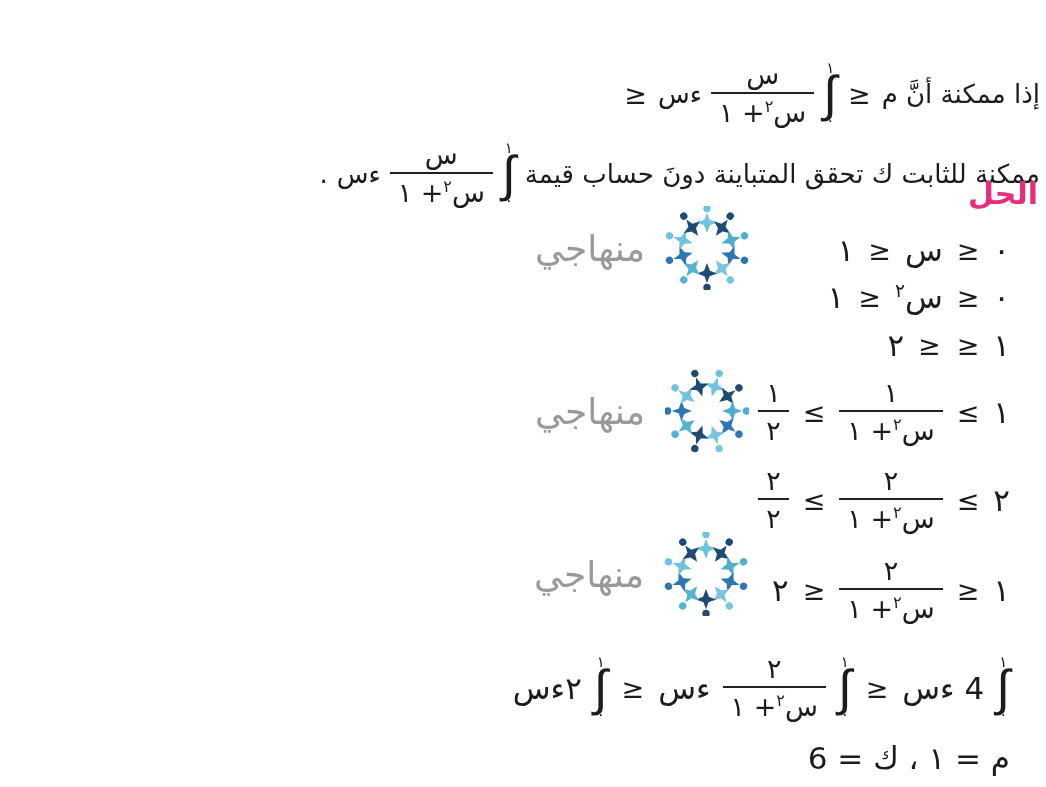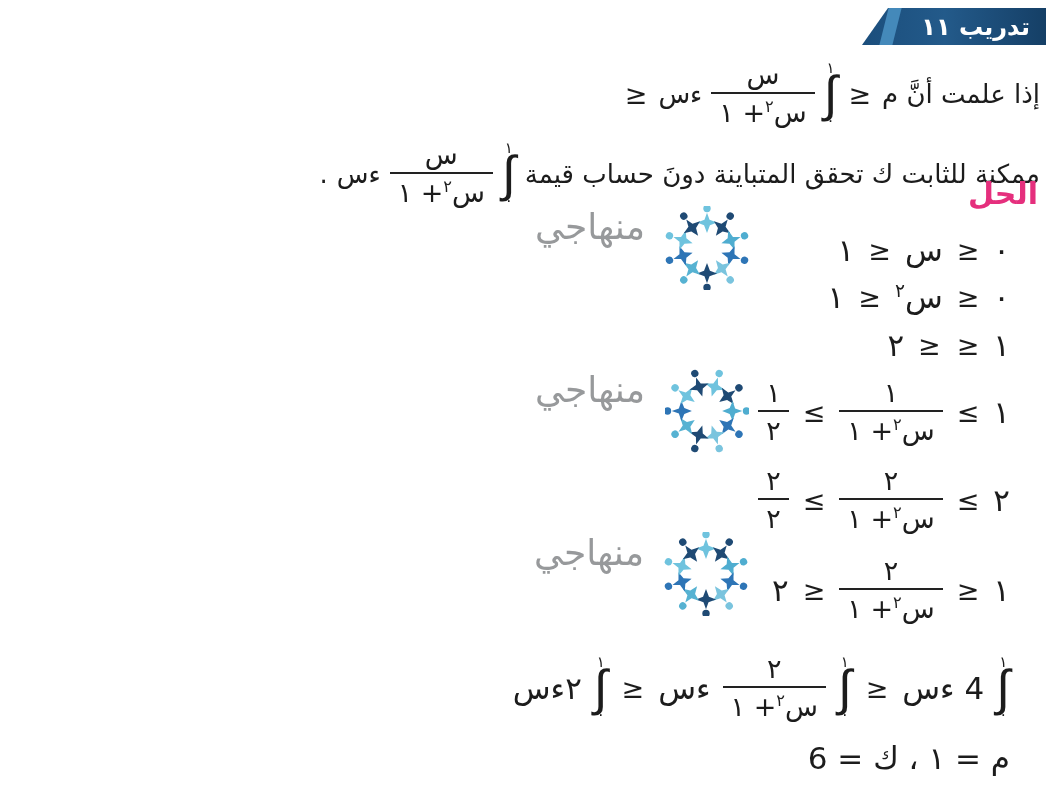--- a/index.html
+++ b/index.html
@@ -49,48 +49,44 @@
   .frac .num{padding:0 8px}
   .frac .den{border-top:2.5px solid #222;padding:2px 8px 0;direction:rtl;white-space:nowrap}
 
   .intg{display:inline-flex;flex-direction:column;align-items:center;line-height:1}
   .intg .lim{font-size:15px;line-height:1}
   .intg .sgn{font-size:50px;line-height:.82;margin:-2px 0;font-weight:300}
 
   .txt{unicode-bidi:isolate}
 
   
-  .wm{position:absolute;display:flex;align-items:flex-start;gap:20px;direction:ltr}
+  .wm{position:absolute;display:flex;align-items:center;gap:20px;direction:ltr}
   #wm1{left:535px;top:206px}
   #wm2{left:535px;top:369px}
   #wm3{left:534px;top:532px}
   .wm-text{font-size:36px;color:#97999b;direction:rtl}
   .hidden-defs{position:absolute;width:0;height:0}
 </style>
 </head>
 <body>
 
 <svg class="hidden-defs" aria-hidden="true">
   <defs>
     <g id="wm-person">
       <circle cx="0" cy="-17" r="4.4"></circle>
       <path d="M0,-12 L3,-3.5 L12,-0.5 L3.5,3 L0,12 L-3.5,3 L-12,-0.5 L-3,-3.5 Z"></path>
     </g>
   </defs>
 </svg>
 
 <div class="page">
 
-  <div class="badge">
-    <div class="badge-stripe"></div>
-    <span class="badge-label">تدريب ١١</span>
-  </div>
 
   <div class="pline pline1">
-    <span class="txt">إذا علمت أنَّ م</span>
+    <span class="txt">إذا ممكنة أنَّ م</span>
     <span class="op">≥</span>
     <span class="intg">
       <span class="lim">١</span>
       <span class="sgn">∫</span>
       <span class="lim">٠</span>
     </span>
     <span class="frac">
       <span class="num">س</span>
       <span class="den"><span>س</span><sup>٢</sup><span>+ ١</span></span>
     </span>

